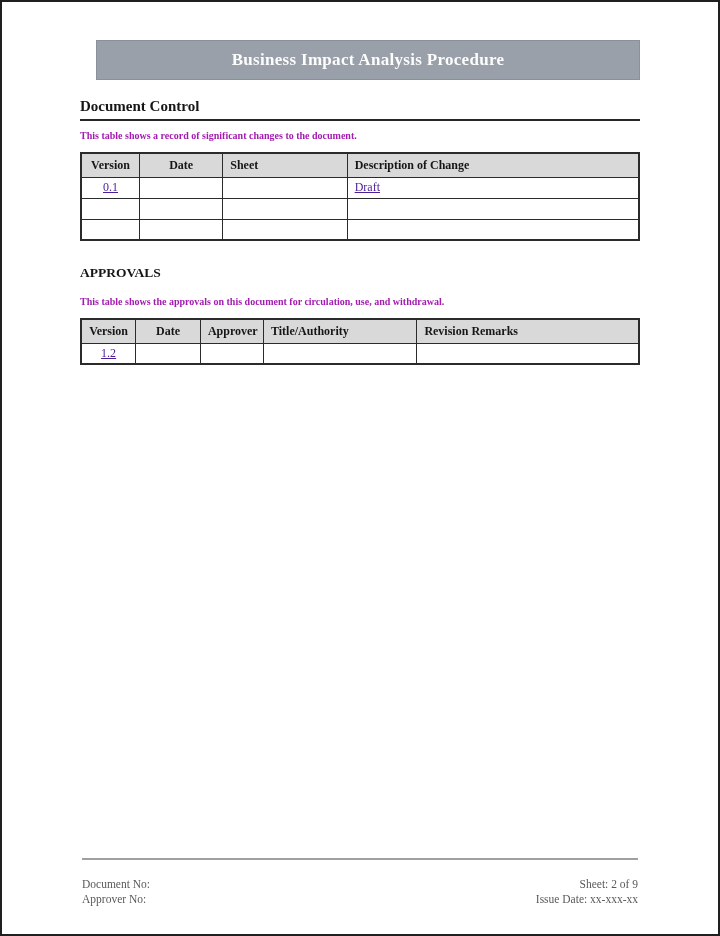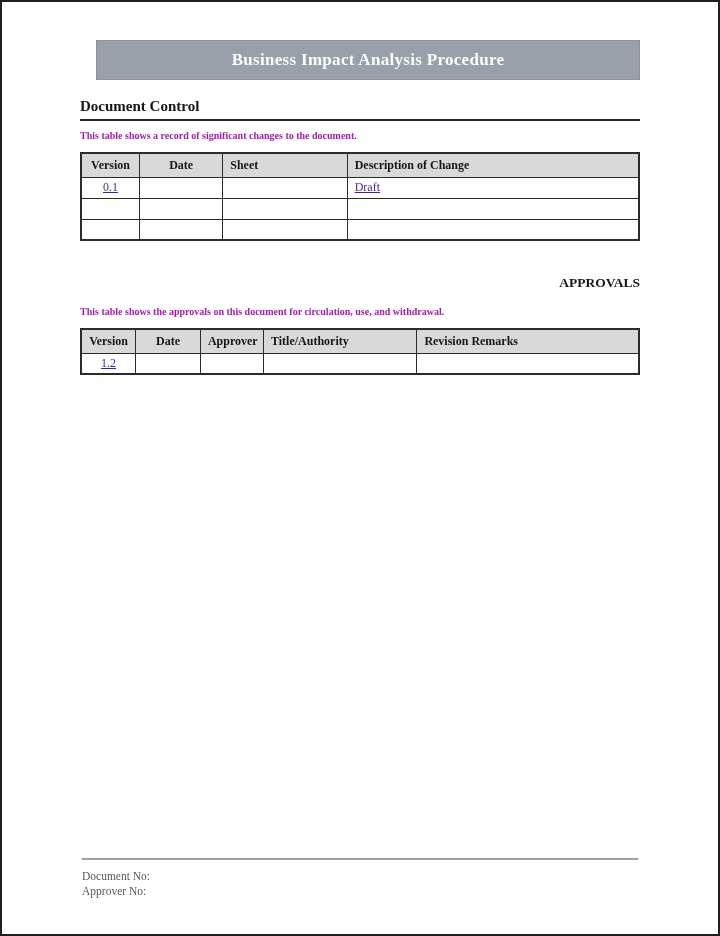--- a/index.html
+++ b/index.html
@@ -73,29 +73,29 @@
   }
   th {
     background: #d9d9d9;
     font-weight: bold;
     height: 24px;
     text-align: left;
     color: #161616;
   }
   td { height: 21px; color: #4c1d95; text-decoration: underline; }
   .ac { text-align: center; }
-  .approvals-heading { margin-top: 34px; text-align: right; }
+  .approvals-heading { margin-top: 24px; }
   .desc-2 { margin-top: 13px; }
   .footer {
     position: absolute;
     left: 80px;
     right: 80px;
     top: 856px;
     border-top: 2px solid #a0a0a0;
-    padding-top: 9px;
+    padding-top: 17px;
     display: flex;
     justify-content: space-between;
     font-size: 11.5px;
     line-height: 15px;
     color: #595959;
   }
   .footer-right { text-align: right; }
 </style>
 </head>
 <body>
@@ -180,13 +180,17 @@
     </tbody>
   </table>
 
 </div>
 
 <div class="footer">
   <div class="footer-left">
     <div>Document No:</div>
     <div>Approver No:</div>
   </div>
+  <div class="footer-right">
+    <div>Sheet: 2 of 9</div>
+    <div>Issue Date: xx-xxx-xx</div>
+  </div>
 </div>
 
 </body></html>

